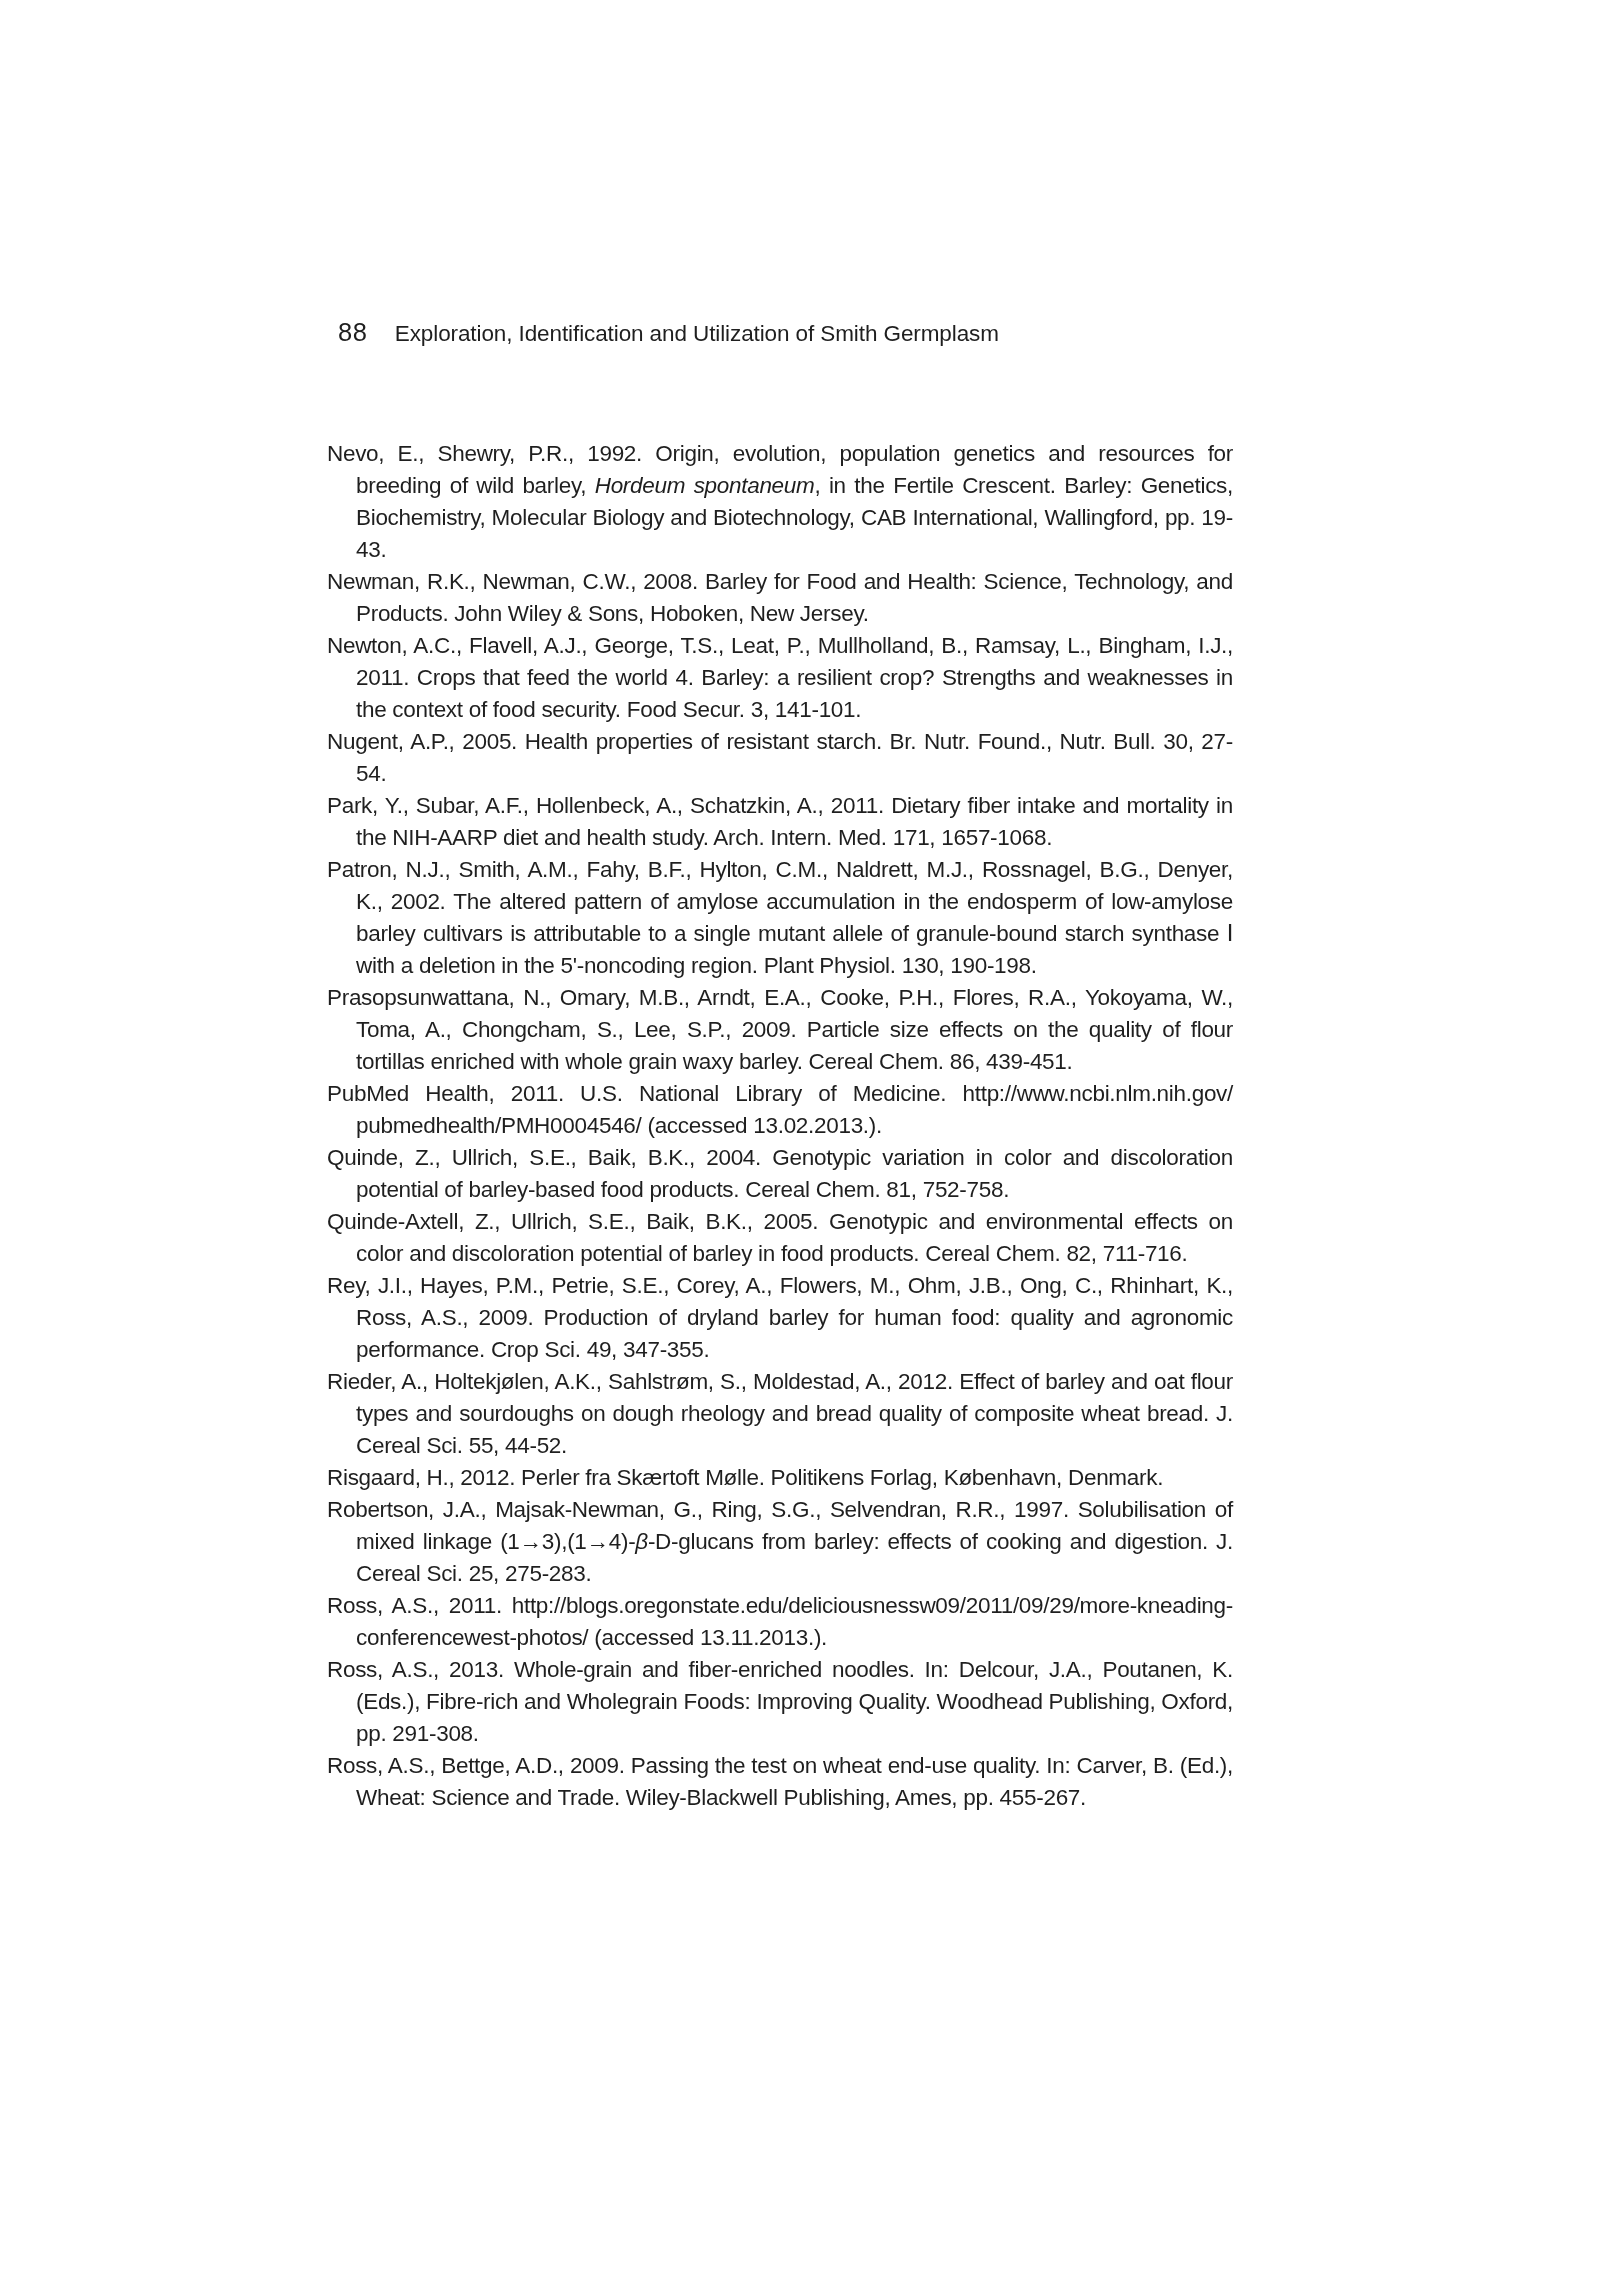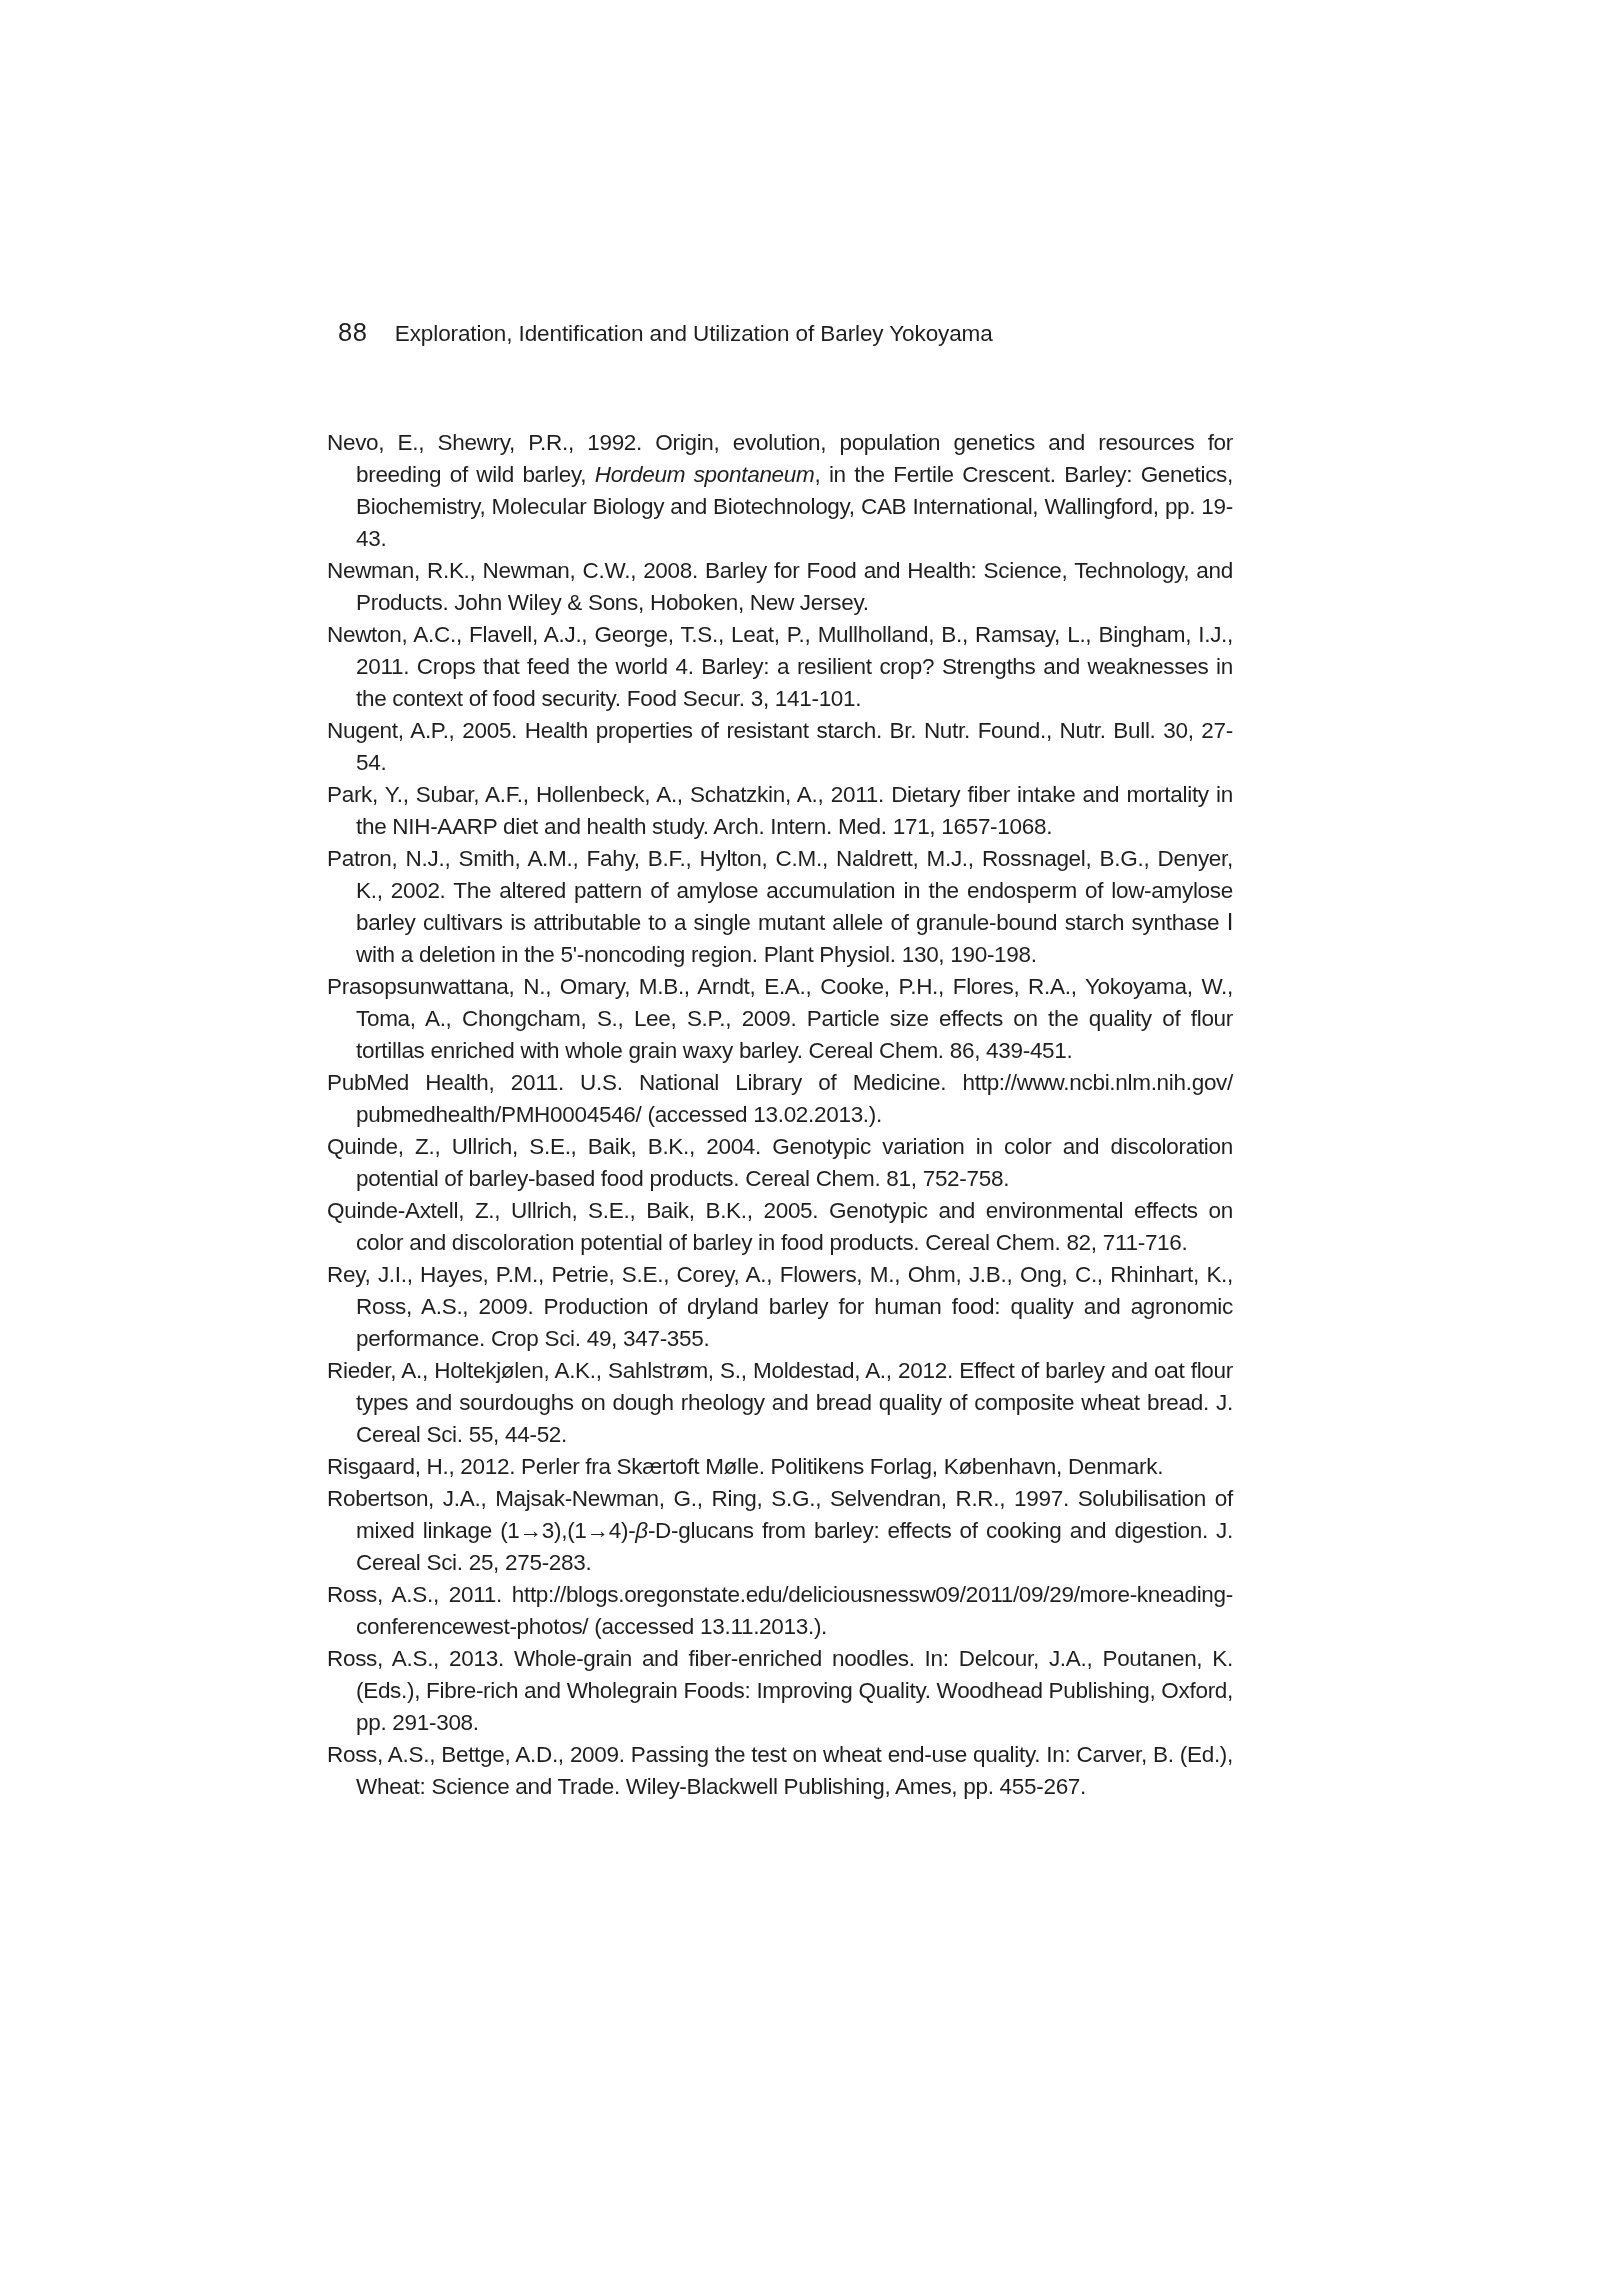--- a/index.html
+++ b/index.html
@@ -31,21 +31,21 @@
     color: #1f1f1f;
   }
   .running-title {
     font-size: 22.5px;
     margin-left: 27.4px;
     color: #1f1f1f;
     letter-spacing: -0.1px;
   }
   .reference-list {
     position: absolute;
-    top: 427px;
+    top: 438px;
     left: 327px;
     width: 906px;
     font-size: 22.5px;
     line-height: 32px;
     letter-spacing: -0.3px;
     text-align: justify;
   }
   .reference {
     padding-left: 29px;
     text-indent: -29px;
@@ -55,21 +55,21 @@
     font-style: italic;
   }
 </style>
 </head>
 <body>
 
 <div class="book-page">
 
   <div class="page-header">
     <span class="page-number">88</span>
-    <span class="running-title">Exploration, Identification and Utilization of Barley Yokoyama</span>
+    <span class="running-title">Exploration, Identification and Utilization of Smith Germplasm</span>
   </div>
 
   <div class="reference-list">
       <div class="reference">Nevo, E., Shewry, P.R., 1992. Origin, evolution, population genetics and resources for breeding of wild barley, <i>Hordeum spontaneum</i>, in the Fertile Crescent. Barley: Genetics, Biochemistry, Molecular Biology and Biotechnology, CAB International, Wallingford, pp. 19-43.</div>
       <div class="reference">Newman, R.K., Newman, C.W., 2008. Barley for Food and Health: Science, Technology, and Products. John Wiley &amp; Sons, Hoboken, New Jersey.</div>
       <div class="reference">Newton, A.C., Flavell, A.J., George, T.S., Leat, P., Mullholland, B., Ramsay, L., Bingham, I.J., 2011. Crops that feed the world 4. Barley: a resilient crop? Strengths and weaknesses in the context of food security. Food Secur. 3, 141-101.</div>
       <div class="reference">Nugent, A.P., 2005. Health properties of resistant starch. Br. Nutr. Found., Nutr. Bull. 30, 27-54.</div>
       <div class="reference">Park, Y., Subar, A.F., Hollenbeck, A., Schatzkin, A., 2011. Dietary fiber intake and mortality in the NIH-AARP diet and health study. Arch. Intern. Med. 171, 1657-1068.</div>
       <div class="reference">Patron, N.J., Smith, A.M., Fahy, B.F., Hylton, C.M., Naldrett, M.J., Rossnagel, B.G., Denyer, K., 2002. The altered pattern of amylose accumulation in the endosperm of low-amylose barley cultivars is attributable to a single mutant allele of granule-bound starch synthase Ⅰ with a deletion in the 5'-noncoding region. Plant Physiol. 130, 190-198.</div>
       <div class="reference">Prasopsunwattana, N., Omary, M.B., Arndt, E.A., Cooke, P.H., Flores, R.A., Yokoyama, W., Toma, A., Chongcham, S., Lee, S.P., 2009. Particle size effects on the quality of flour tortillas enriched with whole grain waxy barley. Cereal Chem. 86, 439-451.</div>

